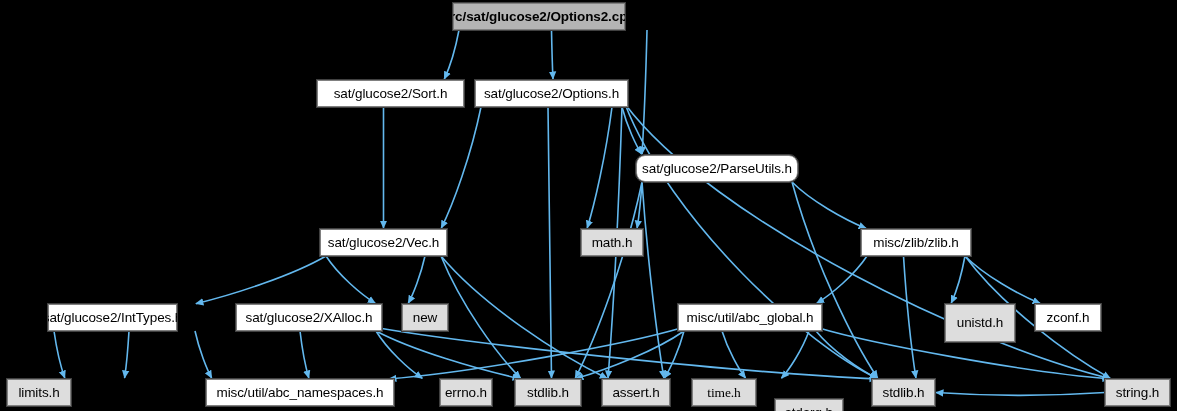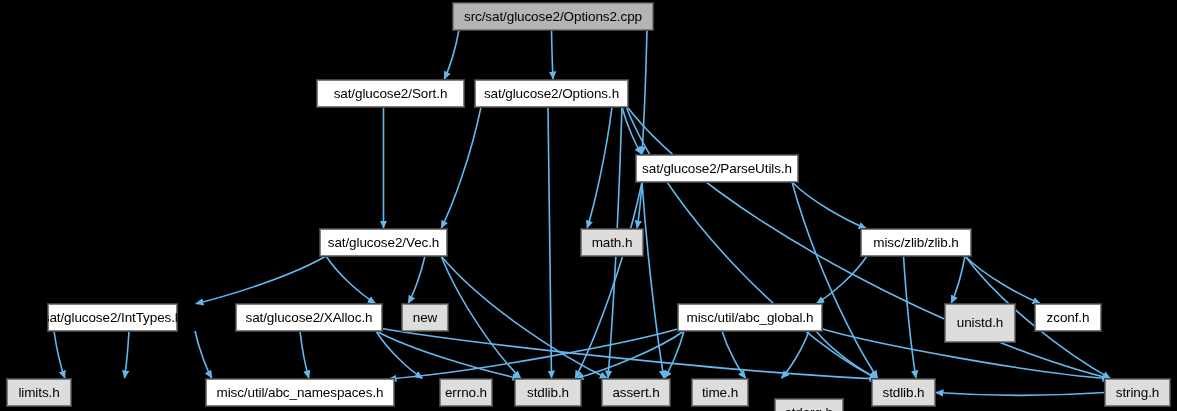--- a/index.html
+++ b/index.html
@@ -86,30 +86,30 @@
       <path d="M379,328 C468.82,343.75 738.28,372.88 877.0051823059785,378.8983252457012" fill="none" stroke="#63b8ee" stroke-width="1.6" marker-end="url(#ah)"></path>
       <path d="M681,328 C628.26,343.75 470.04,372.88 388.98518706633877,378.8285169270195" fill="none" stroke="#63b8ee" stroke-width="1.6" marker-end="url(#ah)"></path>
       <path d="M684,331 C656.75,350.2 607.7,369.4 575.9151911838882,378.59698002911347" fill="none" stroke="#63b8ee" stroke-width="1.6" marker-end="url(#ah)"></path>
       <path d="M684,331 C679,350.2 670,369.4 664.3846153846154,378.0769230769231" fill="none" stroke="#63b8ee" stroke-width="1.6" marker-end="url(#ah)"></path>
       <path d="M722,331 C728,350.2 738.8,369.4 745.5527864045,378.1055728090001" fill="none" stroke="#63b8ee" stroke-width="1.6" marker-end="url(#ah)"></path>
       <path d="M809,331 C802,350.2 789.4,369.4 781.5038710255241,378.1362210991016" fill="none" stroke="#63b8ee" stroke-width="1.6" marker-end="url(#ah)"></path>
       <path d="M816,331 C831.5,350.2 859.4,369.4 877.2092762923861,378.3878268070086" fill="none" stroke="#63b8ee" stroke-width="1.6" marker-end="url(#ah)"></path>
       <path d="M819,328 C871.56,343.75 1029.24,372.88 1110.014912303749,378.82794701195616" fill="none" stroke="#63b8ee" stroke-width="1.6" marker-end="url(#ah)"></path>
       <path d="M1105,392.5 C1045.5,396.5 994.5,396.5 936,392.5" fill="none" stroke="#63b8ee" stroke-width="1.6" marker-end="url(#ah)"></path>
     </svg>
-<div class="node fill-root" style="left: 453px; top: 3px; width: 200px; height: 27px;">
+<div class="node fill-root" style="left: 453px; top: 3px; width: 172px; height: 27px; font-weight: bold;">
       <span>src/sat/glucose2/Options2.cpp</span>
     </div>
     <div class="node fill-white" style="left: 317px; top: 80px; width: 147px; height: 27px;">
       <span>sat/glucose2/Sort.h</span>
     </div>
     <div class="node fill-white" style="left: 475px; top: 80px; width: 153px; height: 27px;">
       <span>sat/glucose2/Options.h</span>
     </div>
-    <div class="node fill-white" style="left: 636px; top: 155px; width: 162px; height: 27px;">
+    <div class="node fill-white" style="left: 636px; top: 155px; width: 162px; height: 27px; border-radius: 9px;">
       <span>sat/glucose2/ParseUtils.h</span>
     </div>
     <div class="node fill-white" style="left: 320px; top: 229px; width: 127px; height: 27px;">
       <span>sat/glucose2/Vec.h</span>
     </div>
     <div class="node fill-gray" style="left: 581px; top: 229px; width: 62px; height: 27px;">
       <span>math.h</span>
     </div>
     <div class="node fill-white" style="left: 861px; top: 229px; width: 110px; height: 27px;">
       <span>misc/zlib/zlib.h</span>
@@ -140,21 +140,21 @@
     </div>
     <div class="node fill-gray" style="left: 440px; top: 379px; width: 52px; height: 27px;">
       <span>errno.h</span>
     </div>
     <div class="node fill-gray" style="left: 515px; top: 379px; width: 66px; height: 27px;">
       <span>stdlib.h</span>
     </div>
     <div class="node fill-gray" style="left: 602px; top: 379px; width: 68px; height: 27px;">
       <span>assert.h</span>
     </div>
-    <div class="node fill-gray" style="left: 692px; top: 379px; width: 56px; height: 27px;">
+    <div class="node fill-gray" style="left: 692px; top: 379px; width: 64px; height: 27px; font-family: Liberation Serif, serif;">
       <span>time.h</span>
     </div>
     <div class="node fill-gray" style="left: 775px; top: 379px; width: 68px; height: 27px; margin-top: 20px;">
       <span>stdarg.h</span>
     </div>
     <div class="node fill-gray" style="left: 872px; top: 379px; width: 63px; height: 27px;">
       <span>stdlib.h</span>
     </div>
     <div class="node fill-gray" style="left: 1105px; top: 379px; width: 65px; height: 27px;">
       <span>string.h</span>

